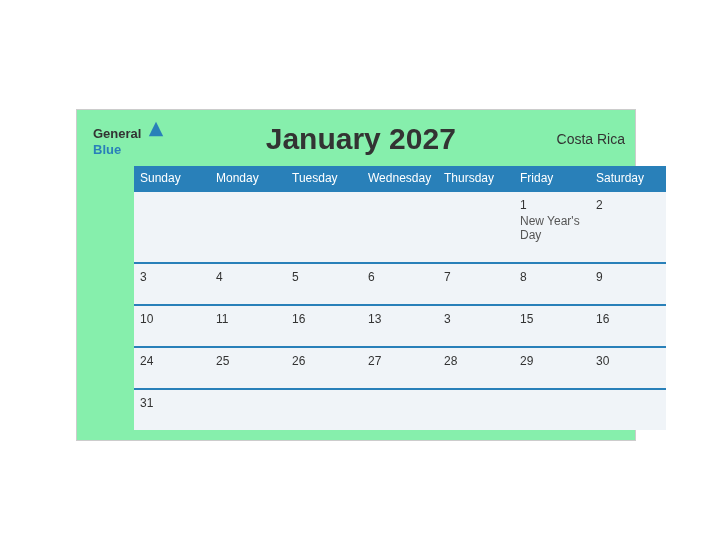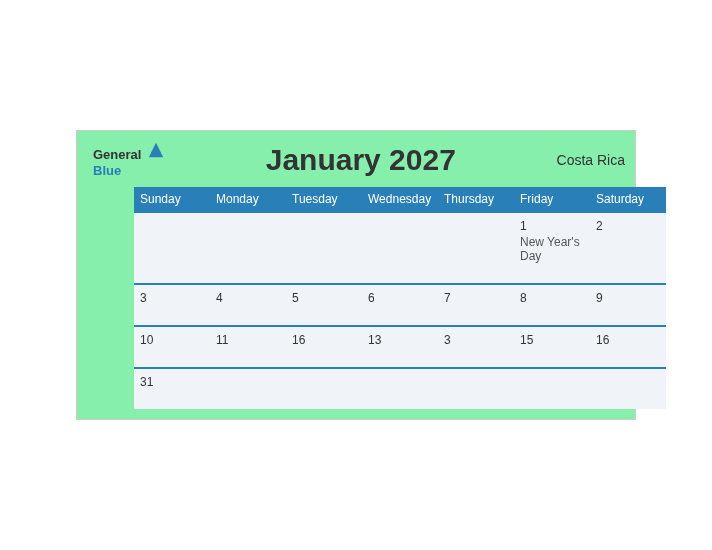--- a/index.html
+++ b/index.html
@@ -185,20 +185,43 @@
           </td>
           <td>
             <span class="day-num">15</span>
           </td>
           <td>
             <span class="day-num">16</span>
           </td>
         </tr>
         <tr>
           <td>
+            <span class="day-num">24</span>
+          </td>
+          <td>
+            <span class="day-num">25</span>
+          </td>
+          <td>
+            <span class="day-num">26</span>
+          </td>
+          <td>
+            <span class="day-num">27</span>
+          </td>
+          <td>
+            <span class="day-num">28</span>
+          </td>
+          <td>
+            <span class="day-num">29</span>
+          </td>
+          <td>
+            <span class="day-num">30</span>
+          </td>
+        </tr>
+        <tr>
+          <td>
             <span class="day-num">31</span>
           </td>
           <td class="empty"></td>
           <td class="empty"></td>
           <td class="empty"></td>
           <td class="empty"></td>
           <td class="empty"></td>
           <td class="empty"></td>
         </tr>
       </tbody>

